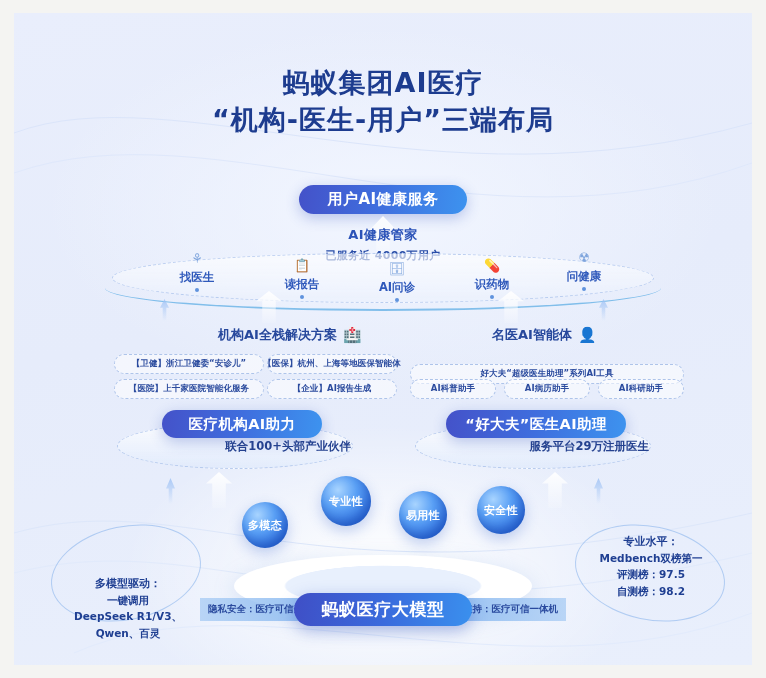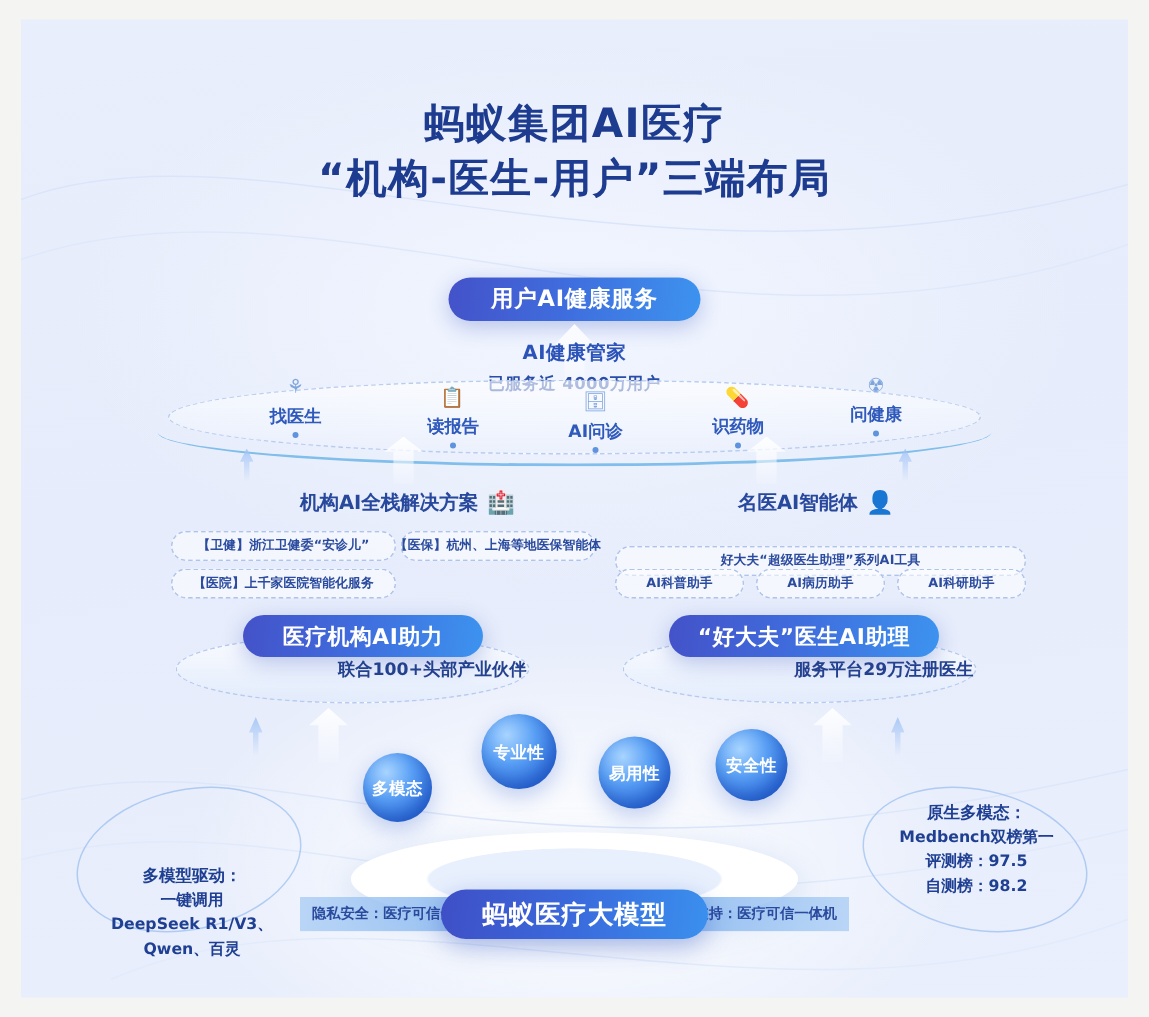--- a/index.html
+++ b/index.html
@@ -194,32 +194,33 @@
     <div class="ico">☢</div>
     <div class="lb">问健康</div>
     <div class="dot"></div>
   </div>
 
   <div class="thin-arrow" style="left:146px;top:286px;height:22px;"></div>
   <div class="thin-arrow" style="left:585px;top:286px;height:22px;"></div>
   <div class="fat-arrow" style="left:242px;top:278px;height:32px;"></div>
   <div class="fat-arrow" style="left:484px;top:278px;height:32px;"></div>
 
-  <div class="mid-h" style="left:186px;top:313px;text-align:center;">
+  <div class="mid-h" style="left:204px;top:313px;text-align:center;">
     <span>机构AI全栈解决方案</span>
     <span class="hico">🏥</span>
   </div>
   <div class="mid-h" style="left:478px;top:313px;">
     <span>名医AI智能体</span>
     <span class="hico">👤</span>
   </div>
 
   <div class="tagbox" style="left:100px;top:341px;width:148px;height:18px;">【卫健】浙江卫健委“安诊儿”</div>
   <div class="tagbox" style="left:253px;top:341px;width:128px;height:18px;">【医保】杭州、上海等地医保智能体</div>
   <div class="tagbox" style="left:100px;top:366px;width:148px;height:18px;">【医院】上千家医院智能化服务</div>
+  <div class="tagbox" style="left:253px;top:366px;width:128px;height:18px;">【企业】AI报告生成</div>
 
   <div class="tagbox" style="left:396px;top:341px;width:272px;height:18px;margin-top:10px;">好大夫“超级医生助理”系列AI工具</div>
   <div class="tagbox" style="left:396px;top:366px;width:84px;height:18px;">AI科普助手</div>
   <div class="tagbox" style="left:490px;top:366px;width:84px;height:18px;text-align:right;">AI病历助手</div>
   <div class="tagbox" style="left:584px;top:366px;width:84px;height:18px;">AI科研助手</div>
 
   <div class="plat" style="left:103px;top:410px;width:234px;height:44px;"></div>
   <div class="cap cap-mid" style="position:absolute;left:148px;top:397px;width:160px;">医疗机构AI助力</div>
   <div class="cap-sub" style="left:103px;top:426px;width:234px;">联合100+头部产业伙伴</div>
 
@@ -240,21 +241,21 @@
   <div class="orbit" style="left:36px;top:513px;width:150px;height:92px;transform:rotate(-12deg);"></div>
   <div class="side" style="left:54px;top:520px;width:120px;margin-top:42px;">
     <div class="hd">多模型驱动：</div>
     <div>一键调用</div>
     <div>DeepSeek R1/V3、</div>
     <div>Qwen、百灵</div>
   </div>
 
   <div class="orbit" style="right:26px;top:513px;width:150px;height:92px;transform:rotate(12deg);"></div>
   <div class="side" style="right:36px;top:520px;width:130px;">
-    <div class="hd">原生多模态：</div>
+    <div class="hd">专业水平：</div>
     <div>Medbench双榜第一</div>
     <div>评测榜：97.5</div>
     <div>自测榜：98.2</div>
   </div>
 
   <div class="podium"></div>
   <div class="banner l">隐私安全：医疗可信云</div>
   <div class="banner r">算力支持：医疗可信一体机</div>
   <div class="cap cap-bot">蚂蚁医疗大模型</div>
 

